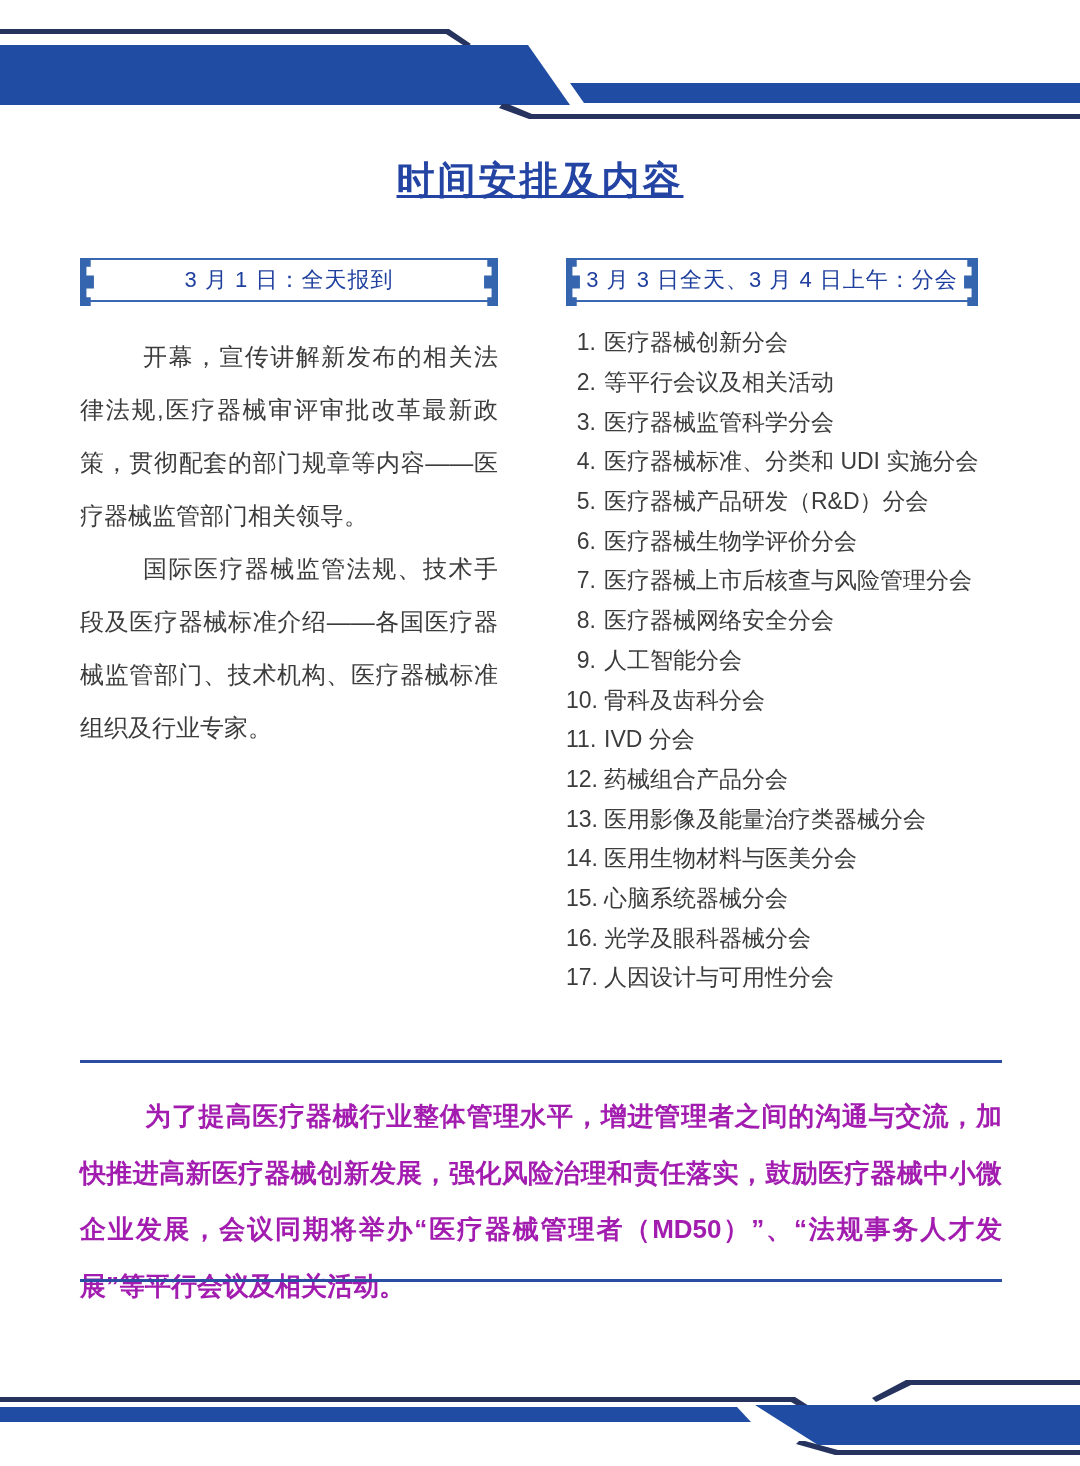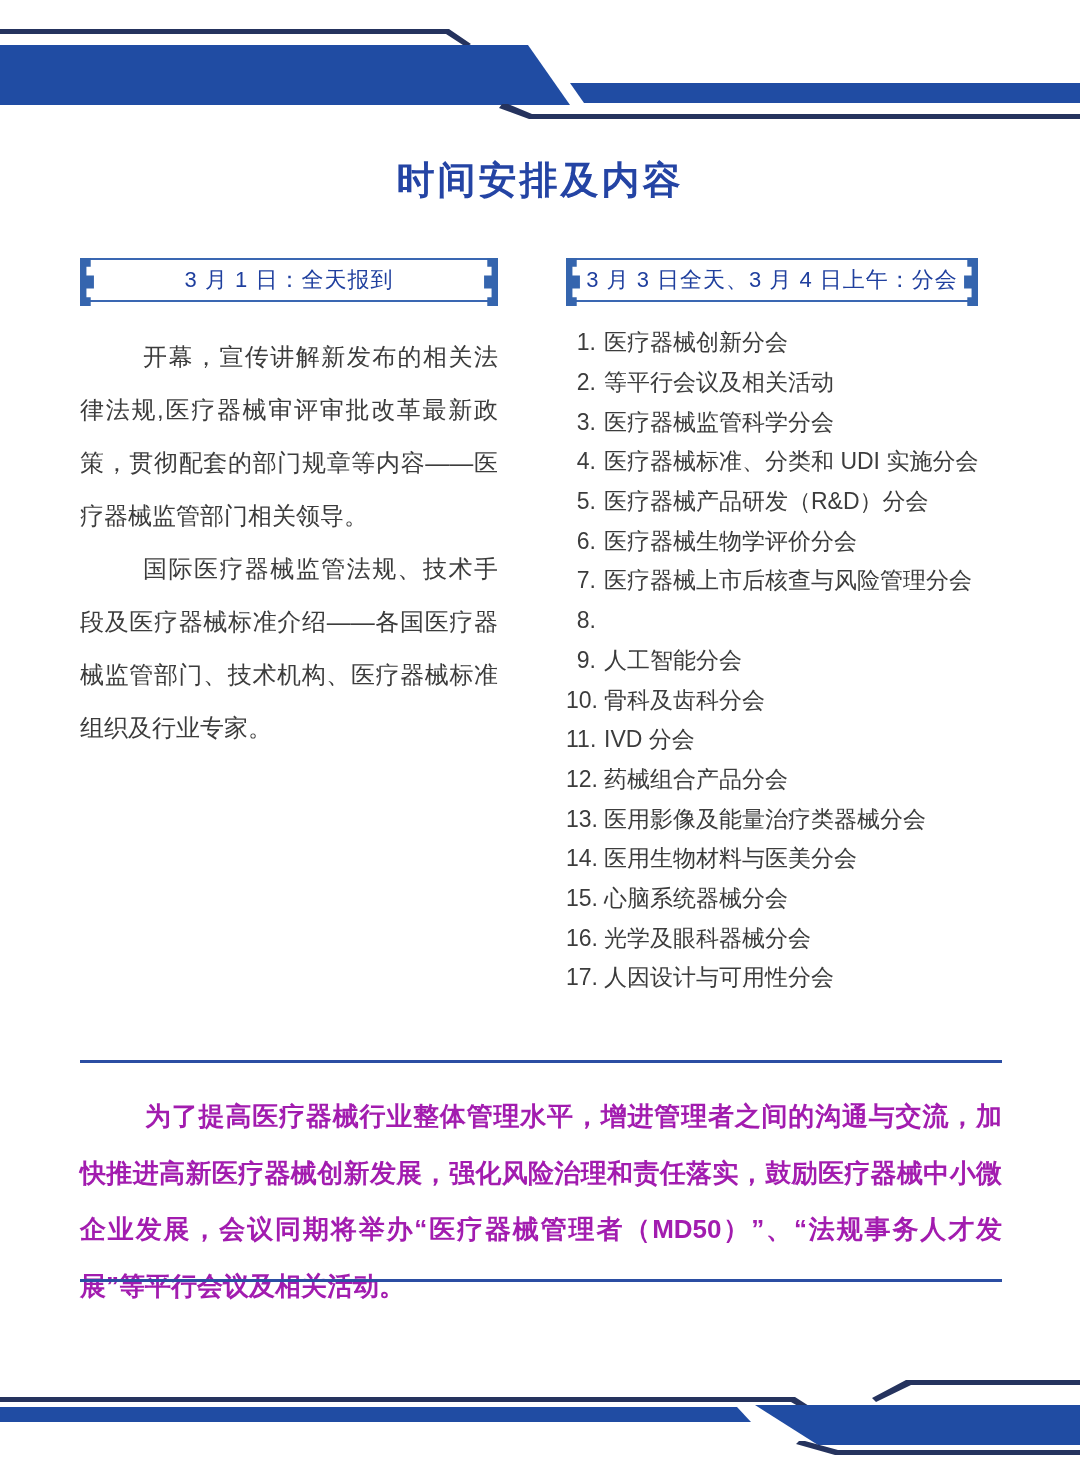--- a/index.html
+++ b/index.html
@@ -8,21 +8,21 @@
     background:#ffffff; overflow:hidden;
     font-family:"Liberation Sans","DejaVu Sans",sans-serif;
   }
   svg.banner { position:absolute; left:0; display:block; }
   .banner-top { top:0; }
   .banner-bottom { top:1380px; }
 
   .title {
     position:absolute; top:158px; left:0; width:100%; margin:0;
     text-align:center; font-size:38px; line-height:44px; font-weight:bold;
-    color:#2444a4; letter-spacing:3px;
+    color:#2444a4; letter-spacing:3px;text-decoration:underline;
   }
 
   .left-col  { position:absolute; left:80px;  top:258px; width:418px; }
   .right-col { position:absolute; left:566px; top:258px; width:440px; }
 
   .tagbox {
     position:relative; height:44px; box-sizing:border-box;
     border:2px solid #3a67b2; background:#ffffff;
     display:flex; align-items:center; justify-content:center;
   }
@@ -126,20 +126,21 @@
       <li class="session">
           <span class="num">6.</span>
           <span class="lbl">医疗器械生物学评价分会</span>
         </li>
       <li class="session">
           <span class="num">7.</span>
           <span class="lbl">医疗器械上市后核查与风险管理分会</span>
         </li>
       <li class="session">
           <span class="num">8.</span>
+          <span class="lbl">医疗器械网络安全分会</span>
         </li>
       <li class="session">
           <span class="num">9.</span>
           <span class="lbl">人工智能分会</span>
         </li>
       <li class="session">
           <span class="num">10.</span>
           <span class="lbl">骨科及齿科分会</span>
         </li>
       <li class="session">

